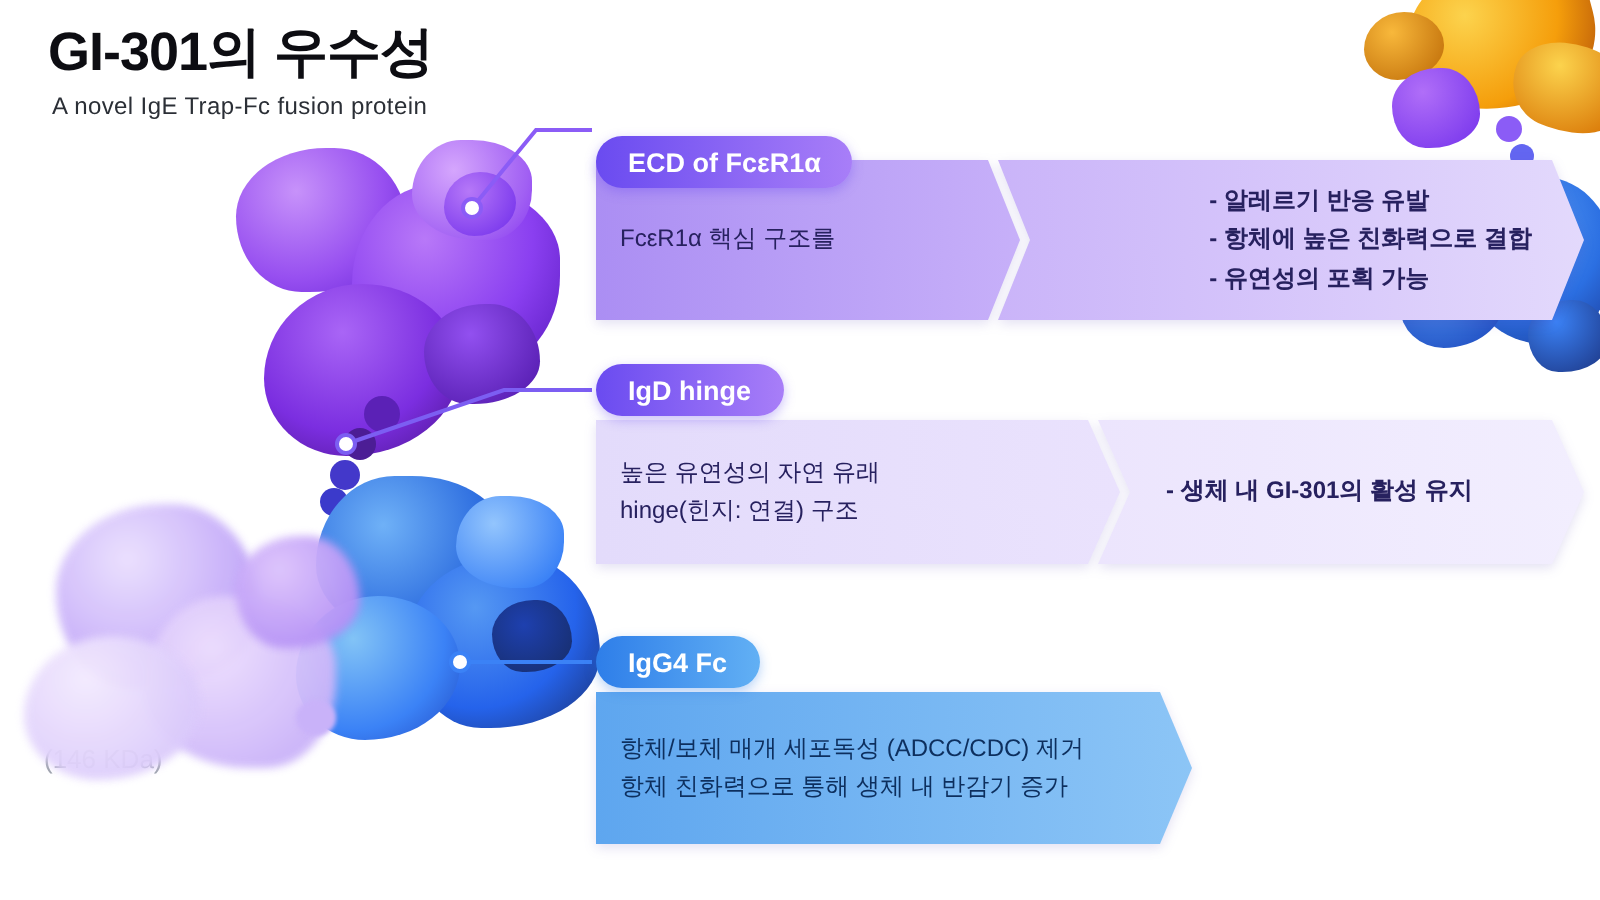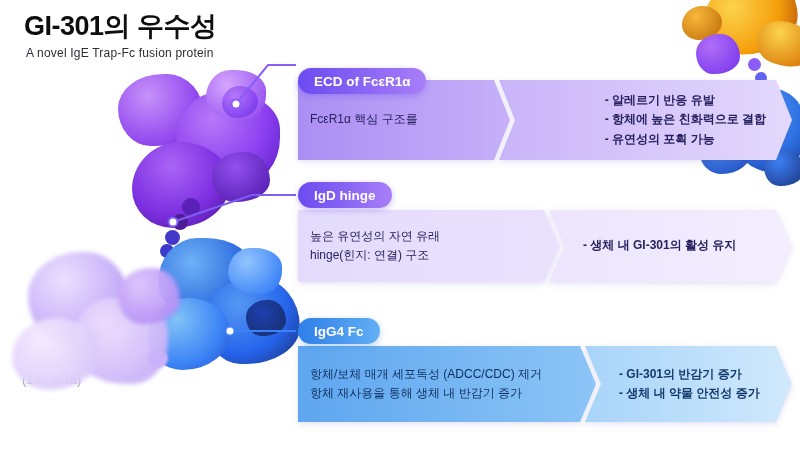--- a/index.html
+++ b/index.html
@@ -164,27 +164,21 @@
     <div class="seg seg-left">
       <div class="desc ink-purple">
         <div>높은 유연성의 자연 유래</div>
         <div>hinge(힌지: 연결) 구조</div>
       </div>
     </div>
   </div>
 
   <div class="badge b" id="badge3">IgG4 Fc</div>
   <div class="banner" id="banner3">
-    <div class="seg seg-right">
-      <div class="points ink-blue-r">
-        <div>- GI-301의 반감기 증가</div>
-        <div>- 생체 내 약물 안전성 증가</div>
-      </div>
-    </div>
     <div class="seg seg-left">
       <div class="desc ink-blue-d">
         <div>항체/보체 매개 세포독성 (ADCC/CDC) 제거</div>
-        <div>항체 재사용을 통해 생체 내 반감기 증가</div>
+        <div>항체 친화력으로 통해 생체 내 반감기 증가</div>
       </div>
     </div>
   </div>
 
 </div>
 
 </body></html>

